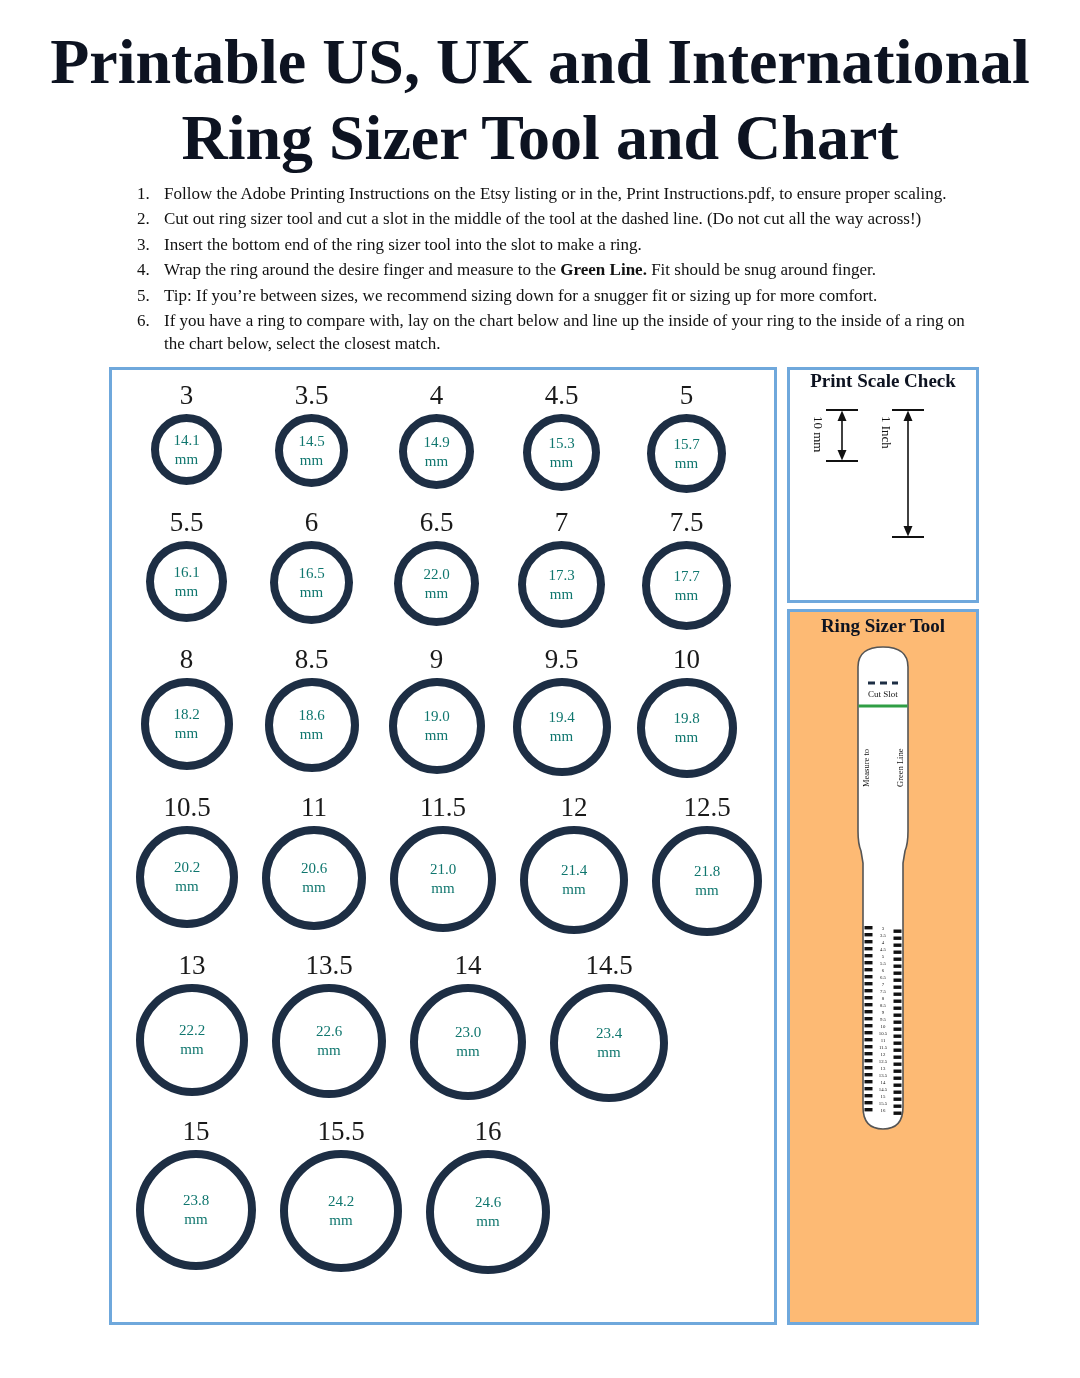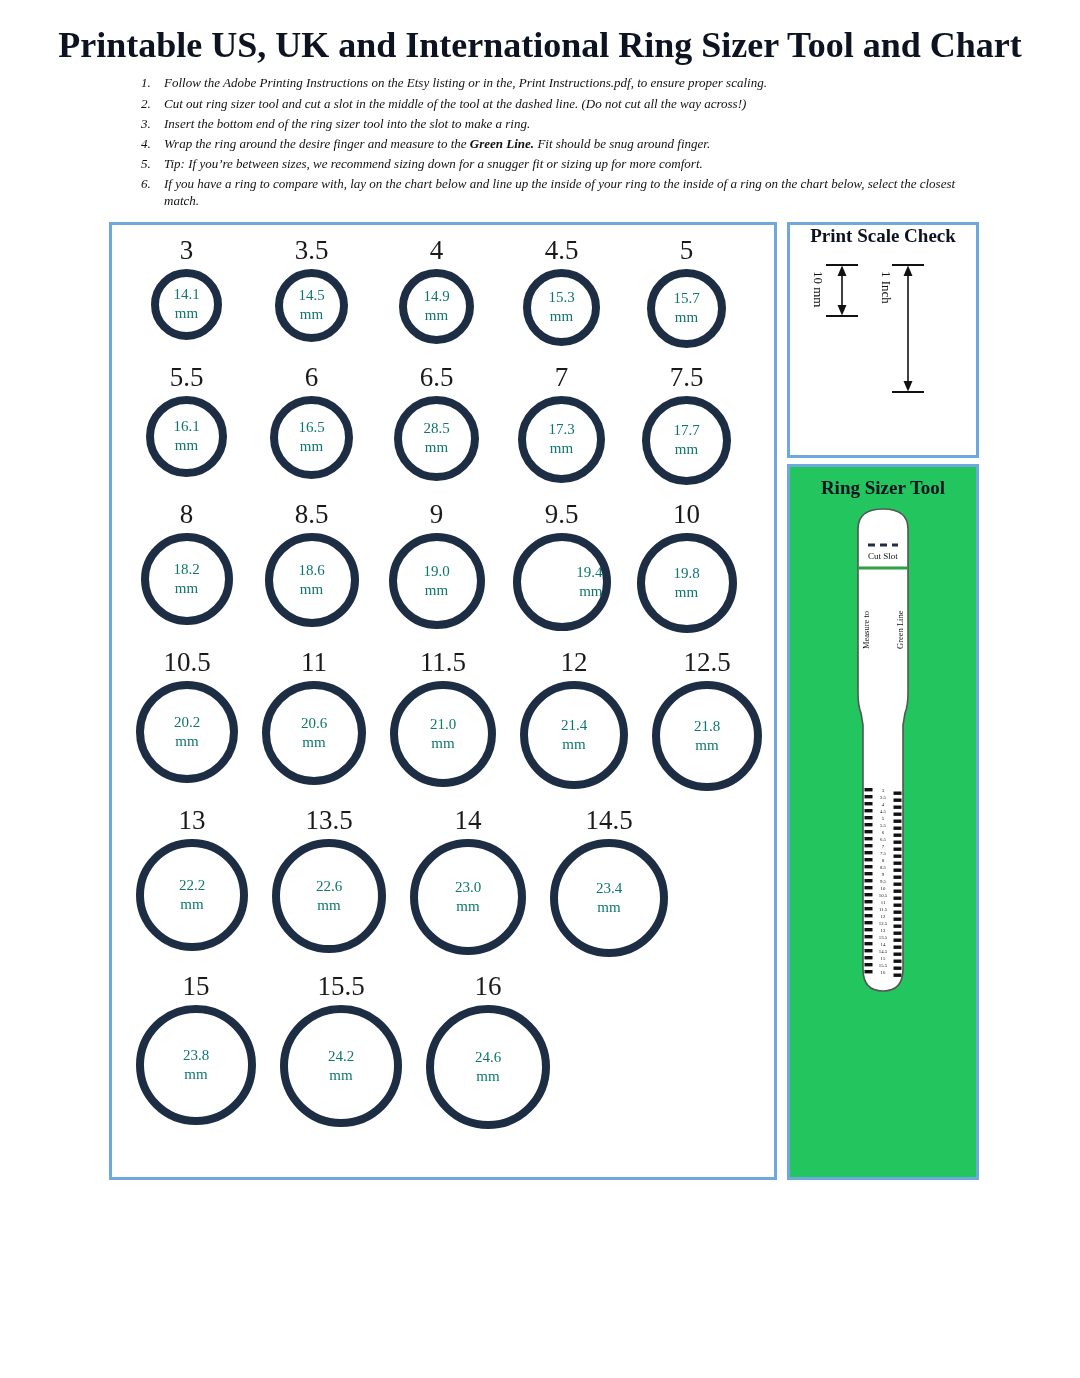--- a/index.html
+++ b/index.html
@@ -10,41 +10,41 @@
   *{margin:0;padding:0;box-sizing:border-box;}
   html,body{background:#fff;}
   body{
     width:1080px;height:1378px;
     font-family:"Liberation Serif", serif;
     color:#111;overflow:hidden;
   }
   .page{width:1080px;height:1378px;position:relative;padding-top:24px;}
   .page-title{
     width:980px;margin:0 auto 8px;text-align:center;
-    font-size:36px;font-weight:bold;line-height:1.18;color:#0d1321;
+    font-size:64px;font-weight:bold;line-height:1.18;color:#0d1321;
   }
   ol.instructions{
     margin:6px 0 12px 126px;width:850px;
-    font-size:13px;line-height:1.32;padding-left:28px;font-style:italic;
+    font-size:17px;line-height:1.32;padding-left:28px;
   }
   ol.instructions li{margin-bottom:3px;padding-left:10px;}
   ol.instructions .bold{font-weight:bold;}
   .main{
     display:flex;gap:10px;width:862px;margin:0 auto;height:958px;
   }
   .chart-box{
     flex:1;border:3px solid var(--accent);
     padding:10px 0 0 6px;background:#fff;
   }
   .right-col{width:192px;display:flex;flex-direction:column;gap:6px;}
   .scale-box{
     border:3px solid var(--accent);height:236px;background:#fff;
   }
   .tool-box{
-    border:3px solid var(--accent);flex:1;padding-top:10px;background:#22c55e;
+    border:3px solid var(--accent);flex:1;padding-top:3px;background:#fdba74;
   }
   .panel-title{font-weight:bold;font-size:19px;text-align:center;margin-bottom:2px;color:#0d1321;}
   .scale-svg,.tool-svg{display:block;margin:0 auto;}
   .ring-row{display:flex;align-items:flex-start;margin-bottom:14px;padding-left:6px;}
   .ring-cell{min-width:125px;display:flex;flex-direction:column;align-items:center;}
   .ring-size-label{font-size:27px;margin-bottom:3px;color:#1a1a1a;}
   .ring-circle{
     border:8px solid var(--ring);border-radius:50%;
     display:flex;flex-direction:column;align-items:center;justify-content:center;
     font-size:15px;line-height:1.25;background:#fff;color:#0f766e;
@@ -119,21 +119,21 @@
             <div class="ring-cell" style="width: 107px;">
               <div class="ring-size-label">6</div>
               <div class="ring-circle" style="height: 83px; width: 83px;">
                 <div>16.5</div>
                 <div>mm</div>
               </div>
             </div>
             <div class="ring-cell" style="width: 109px;">
               <div class="ring-size-label">6.5</div>
               <div class="ring-circle" style="height: 85px; width: 85px;">
-                <div>28.5</div>
+                <div>22.0</div>
                 <div>mm</div>
               </div>
             </div>
             <div class="ring-cell" style="width: 111px;">
               <div class="ring-size-label">7</div>
               <div class="ring-circle" style="height: 87px; width: 87px;">
                 <div>17.3</div>
                 <div>mm</div>
               </div>
             </div>
@@ -162,21 +162,21 @@
             </div>
             <div class="ring-cell" style="width: 120px;">
               <div class="ring-size-label">9</div>
               <div class="ring-circle" style="height: 96px; width: 96px;">
                 <div>19.0</div>
                 <div>mm</div>
               </div>
             </div>
             <div class="ring-cell" style="width: 122px;">
               <div class="ring-size-label">9.5</div>
-              <div class="ring-circle" style="height: 98px; width: 98px; align-items: flex-end;">
+              <div class="ring-circle" style="height: 98px; width: 98px;">
                 <div>19.4</div>
                 <div>mm</div>
               </div>
             </div>
             <div class="ring-cell" style="width: 124px;">
               <div class="ring-size-label">10</div>
               <div class="ring-circle" style="height: 100px; width: 100px;">
                 <div>19.8</div>
                 <div>mm</div>
               </div>

